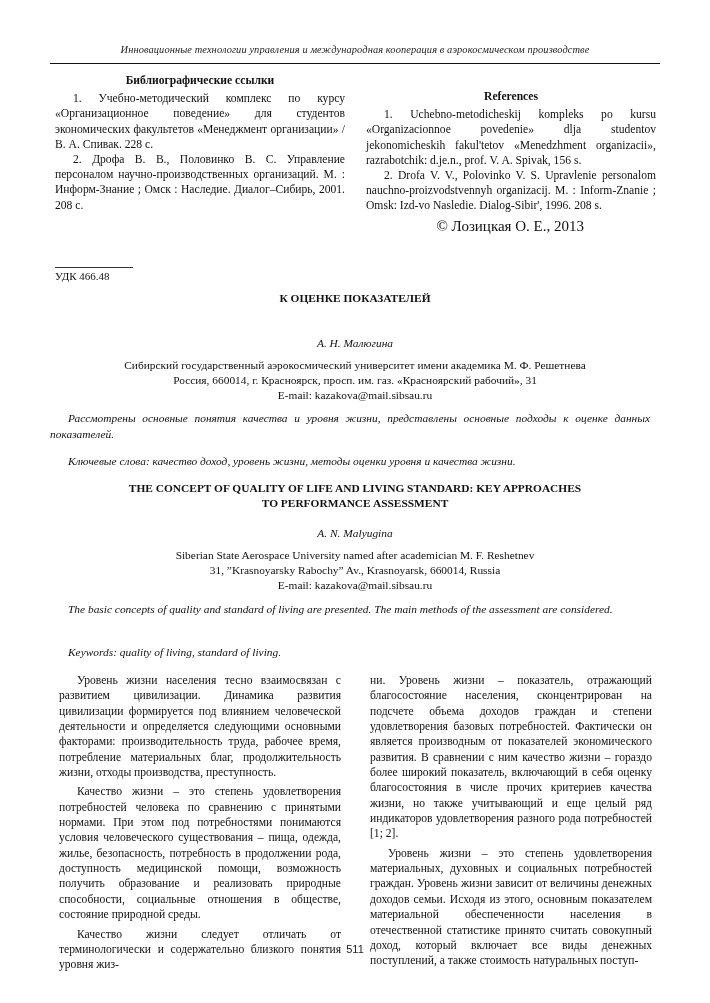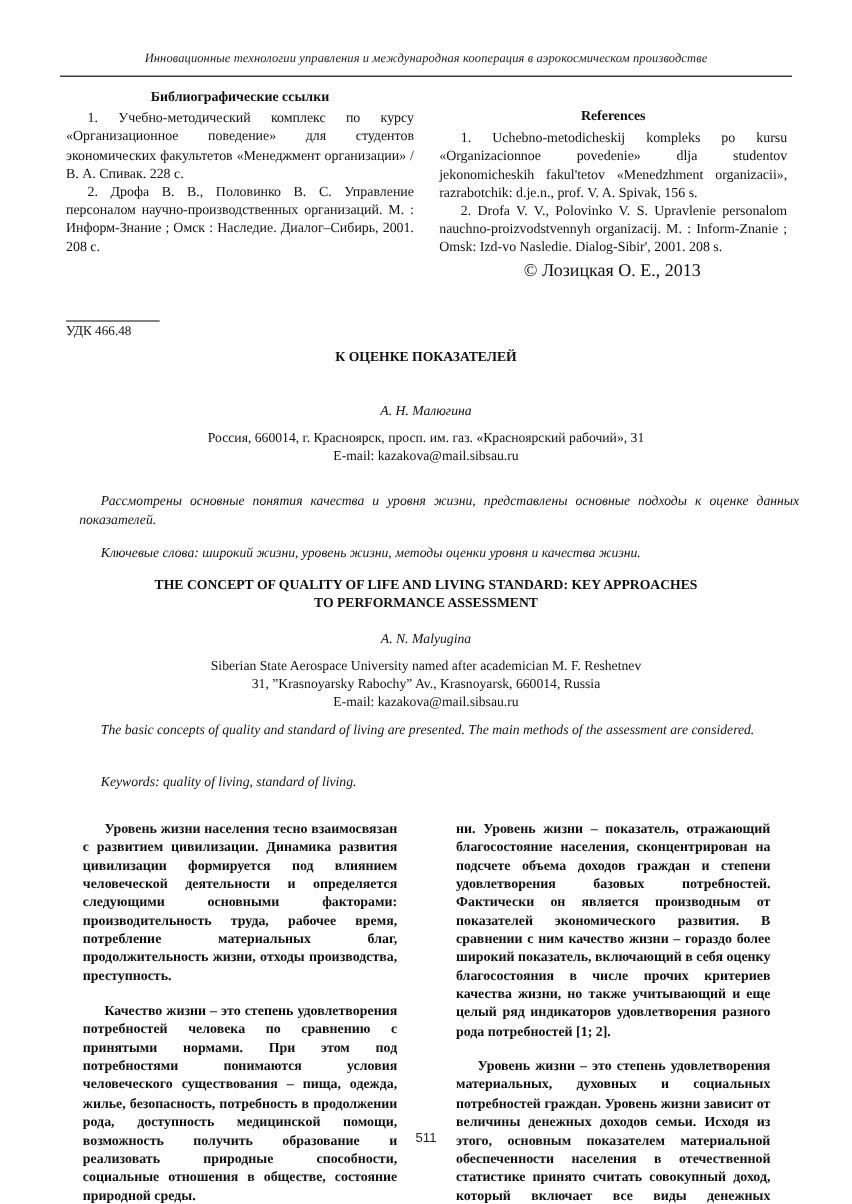--- a/index.html
+++ b/index.html
@@ -20,25 +20,25 @@
   .copyright { position:absolute; right:52px; top:218px; font-size:15px; }
 
   .udk-rule { position:absolute; left:55px; top:267px; width:78px; border-top:1px solid #333; }
   .udk { position:absolute; left:55px; top:270px; font-size:11px; }
 
   .center-block { position:absolute; left:55px; width:600px; text-align:center; }
   .title { font-weight:bold; font-size:11.4px; line-height:14.6px; }
   .author { font-style:italic; font-size:11.4px; }
   .affil { font-size:11.4px; line-height:14.8px; }
 
-  .abs { position:absolute; left:66px; width:600px; font-style:italic; font-size:11.4px;
+  .abs { position:absolute; left:50px; width:600px; font-style:italic; font-size:11.4px;
          line-height:15.5px; text-align:justify; text-indent:18px; }
 
   .body-col { position:absolute; width:290px; top:669px; font-size:11.6px; line-height:15.35px; text-align:justify; }
-  .body-col p { margin:14px; text-indent:18px;font-weight:bold; }
+  .body-col p { margin:4px; text-indent:18px; }
   .body-col p.cont { text-indent:0; }
 
   .page-num { position:absolute; left:0; width:710px; top:943px; text-align:center;
               font-family:"Liberation Sans", "DejaVu Sans", sans-serif; font-size:11px; color:#222; }
 </style>
 </head>
 <body>
 
 <div class="page">
 
@@ -47,38 +47,39 @@
 
   <div class="col col-left" style="top:73px;">
     <div class="sec-head">Библиографические ссылки</div>
     <p class="ref">1. Учебно-методический комплекс по курсу «Организационное поведение» для студентов экономических факультетов «Менеджмент организации» / В. А. Спивак. 228 с.</p>
     <p class="ref">2. Дрофа В. В., Половинко В. С. Управление персоналом научно-производственных организаций. М. : Информ-Знание ; Омск : Наследие. Диалог–Сибирь, 2001. 208 с.</p>
   </div>
 
   <div class="col col-right" style="top:73px;margin-top:16px;">
     <div class="sec-head">References</div>
     <p class="ref">1. Uchebno-metodicheskij kompleks po kursu «Organizacionnoe povedenie» dlja studentov jekonomicheskih fakul'tetov «Menedzhment organizacii», razrabotchik: d.je.n., prof. V. A. Spivak, 156 s.</p>
-    <p class="ref">2. Drofa V. V., Polovinko V. S. Upravlenie personalom nauchno-proizvodstvennyh organizacij. M. : Inform-Znanie ; Omsk: Izd-vo Nasledie. Dialog-Sibir', 2001. 208 s.</p>
+    <p class="ref">2. Drofa V. V., Polovinko V. S. Upravlenie personalom nauchno-proizvodstvennyh organizacij. M. : Inform-Znanie ; Omsk: Izd-vo Nasledie. Dialog-Sibir', 1996. 208 s.</p>
   </div>
 
   <div class="copyright">© Лозицкая О. Е., 2013</div>
 
   <div class="udk-rule"></div>
   <div class="udk">УДК 466.48</div>
 
   <div class="center-block title" style="top:291px;">
     <div>К ОЦЕНКЕ ПОКАЗАТЕЛЕЙ</div>
   </div>
   <div class="center-block author" style="top:337px;">А. Н. Малюгина</div>
   <div class="center-block affil" style="top:358px;">
+    <div>Сибирский государственный аэрокосмический университет имени академика М. Ф. Решетнева</div>
     <div>Россия, 660014, г. Красноярск, просп. им. газ. «Красноярский рабочий», 31</div>
     <div>E-mail: kazakova@mail.sibsau.ru</div>
   </div>
   <div class="abs" style="top:411px;">Рассмотрены основные понятия качества и уровня жизни, представлены основные подходы к оценке данных показателей.</div>
-  <div class="abs" style="top:454px;">Ключевые слова: широкий жизни, уровень жизни, методы оценки уровня и качества жизни.</div>
+  <div class="abs" style="top:454px;">Ключевые слова: качество доход, уровень жизни, методы оценки уровня и качества жизни.</div>
 
   <div class="center-block title" style="top:481px;">
     <div>THE CONCEPT OF QUALITY OF LIFE AND LIVING STANDARD: KEY APPROACHES</div>
     <div>TO PERFORMANCE ASSESSMENT</div>
   </div>
   <div class="center-block author" style="top:527px;">A. N. Malyugina</div>
   <div class="center-block affil" style="top:548px;">
     <div>Siberian State Aerospace University named after academician M. F. Reshetnev</div>
     <div>31, ”Krasnoyarsky Rabochy” Av., Krasnoyarsk, 660014, Russia</div>
     <div>E-mail: kazakova@mail.sibsau.ru</div>

